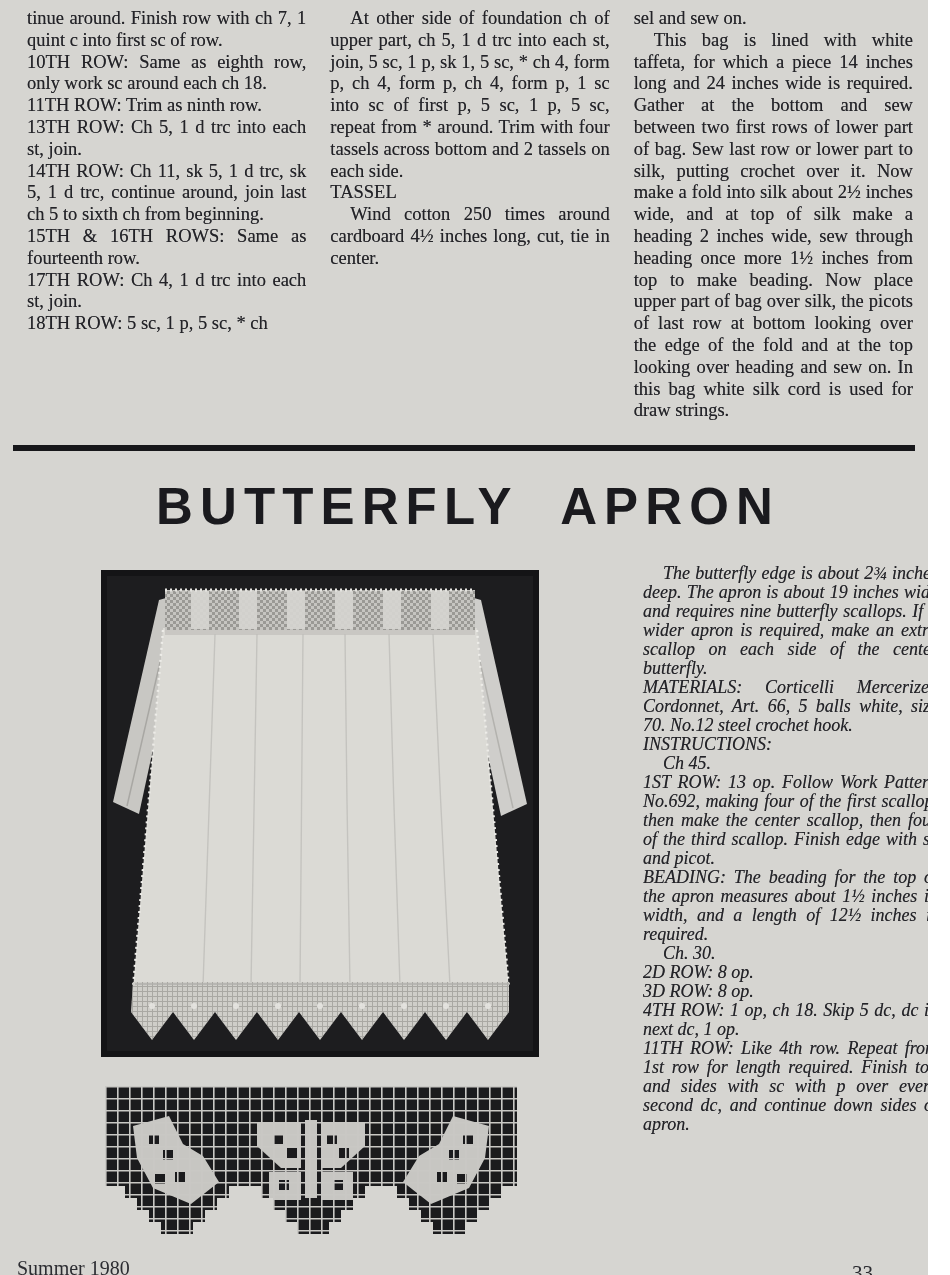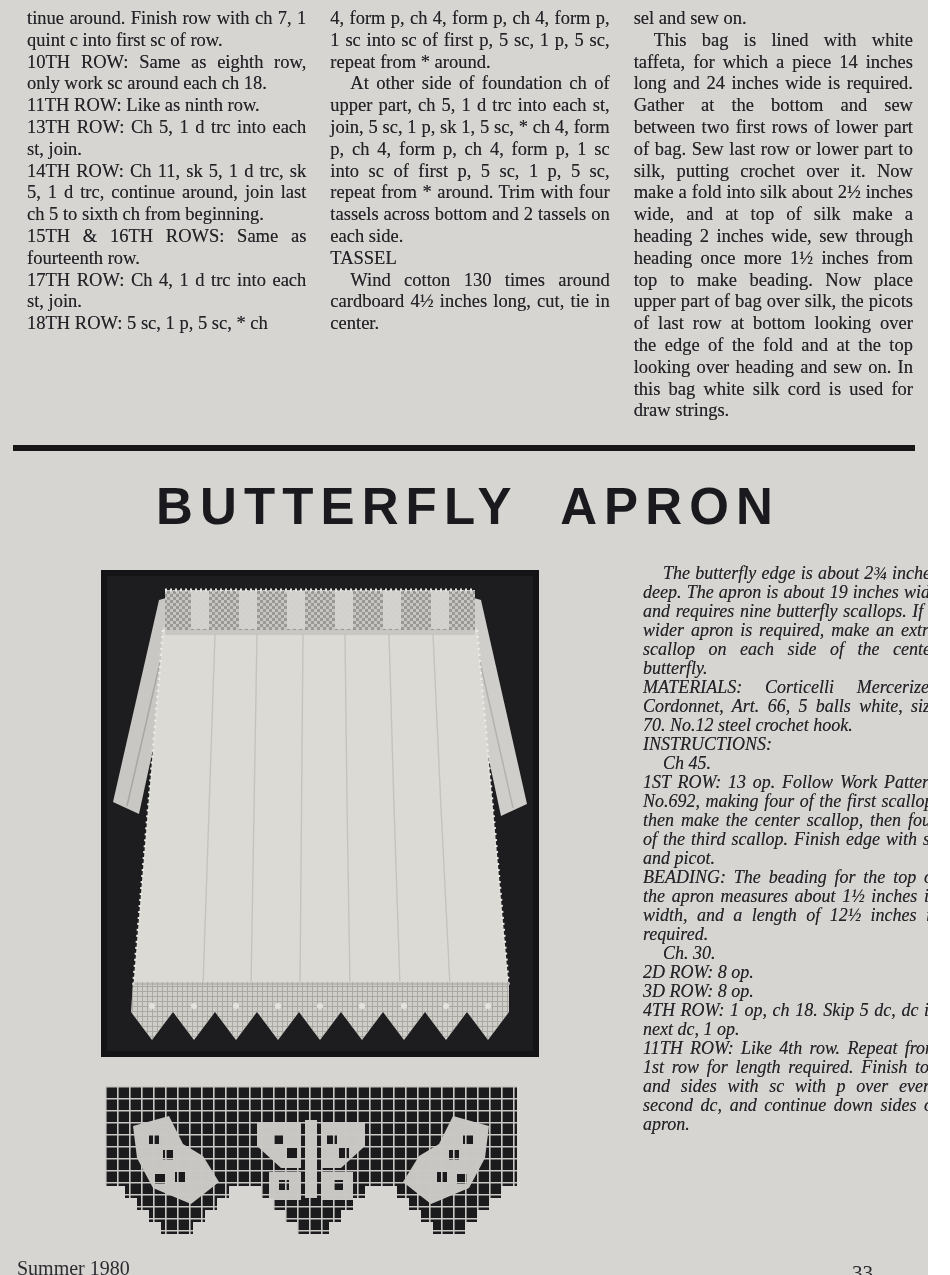--- a/index.html
+++ b/index.html
@@ -74,32 +74,31 @@
 </style>
 </head>
 <body>
 
 <div class="page">
 
   <section class="top-columns">
     <div class="col">
       <p>tinue around. Finish row with ch 7, 1 quint c into first sc of row.</p>
       <p>10TH ROW: Same as eighth row, only work sc around each ch 18.</p>
-      <p>11TH ROW: Like as ninth row.</p>
+      <p>11TH ROW: Trim as ninth row.</p>
       <p>13TH ROW: Ch 5, 1 d trc into each st, join.</p>
       <p>14TH ROW: Ch 11, sk 5, 1 d trc, sk 5, 1 d trc, continue around, join last ch 5 to sixth ch from beginning.</p>
       <p>15TH &amp; 16TH ROWS: Same as fourteenth row.</p>
       <p>17TH ROW: Ch 4, 1 d trc into each st, join.</p>
       <p>18TH ROW: 5 sc, 1 p, 5 sc, * ch</p>
     </div>
     <div class="col">
-      <p>4, form p, ch 4, form p, ch 4, form p, 1 sc into sc of first p, 5 sc, 1 p, 5 sc, repeat from * around.</p>
       <p class="indent">At other side of foundation ch of upper part, ch 5, 1 d trc into each st, join, 5 sc, 1 p, sk 1, 5 sc, * ch 4, form p, ch 4, form p, ch 4, form p, 1 sc into sc of first p, 5 sc, 1 p, 5 sc, repeat from * around. Trim with four tassels across bottom and 2 tassels on each side.</p>
       <p class="center-head">TASSEL</p>
-      <p class="indent">Wind cotton 130 times around cardboard 4½ inches long, cut, tie in center.</p>
+      <p class="indent">Wind cotton 250 times around cardboard 4½ inches long, cut, tie in center.</p>
     </div>
     <div class="col">
       <p>sel and sew on.</p>
       <p class="indent">This bag is lined with white taffeta, for which a piece 14 inches long and 24 inches wide is required. Gather at the bottom and sew between two first rows of lower part of bag. Sew last row or lower part to silk, putting crochet over it. Now make a fold into silk about 2½ inches wide, and at top of silk make a heading 2 inches wide, sew through heading once more 1½ inches from top to make beading. Now place upper part of bag over silk, the picots of last row at bottom looking over the edge of the fold and at the top looking over heading and sew on. In this bag white silk cord is used for draw strings.</p>
     </div>
   </section>
 
   <div class="rule"></div>
 
   <h1 class="headline">BUTTERFLY APRON</h1>

